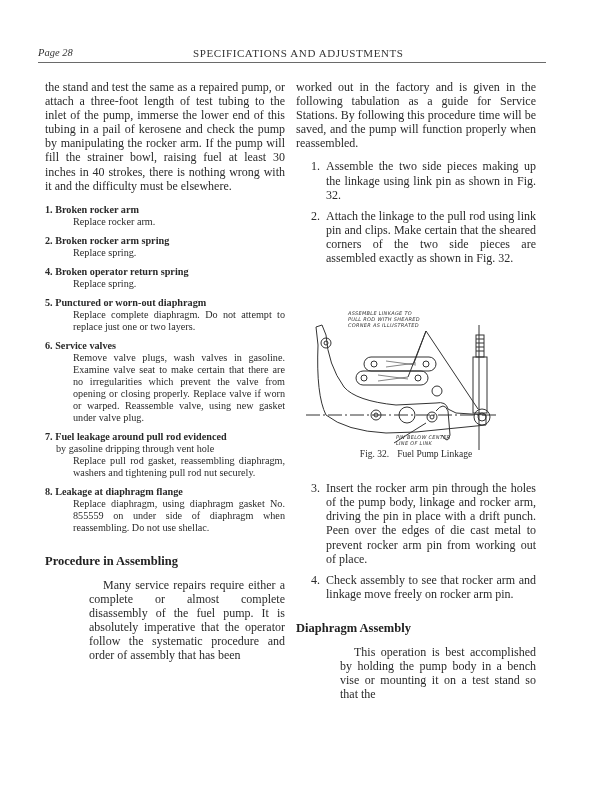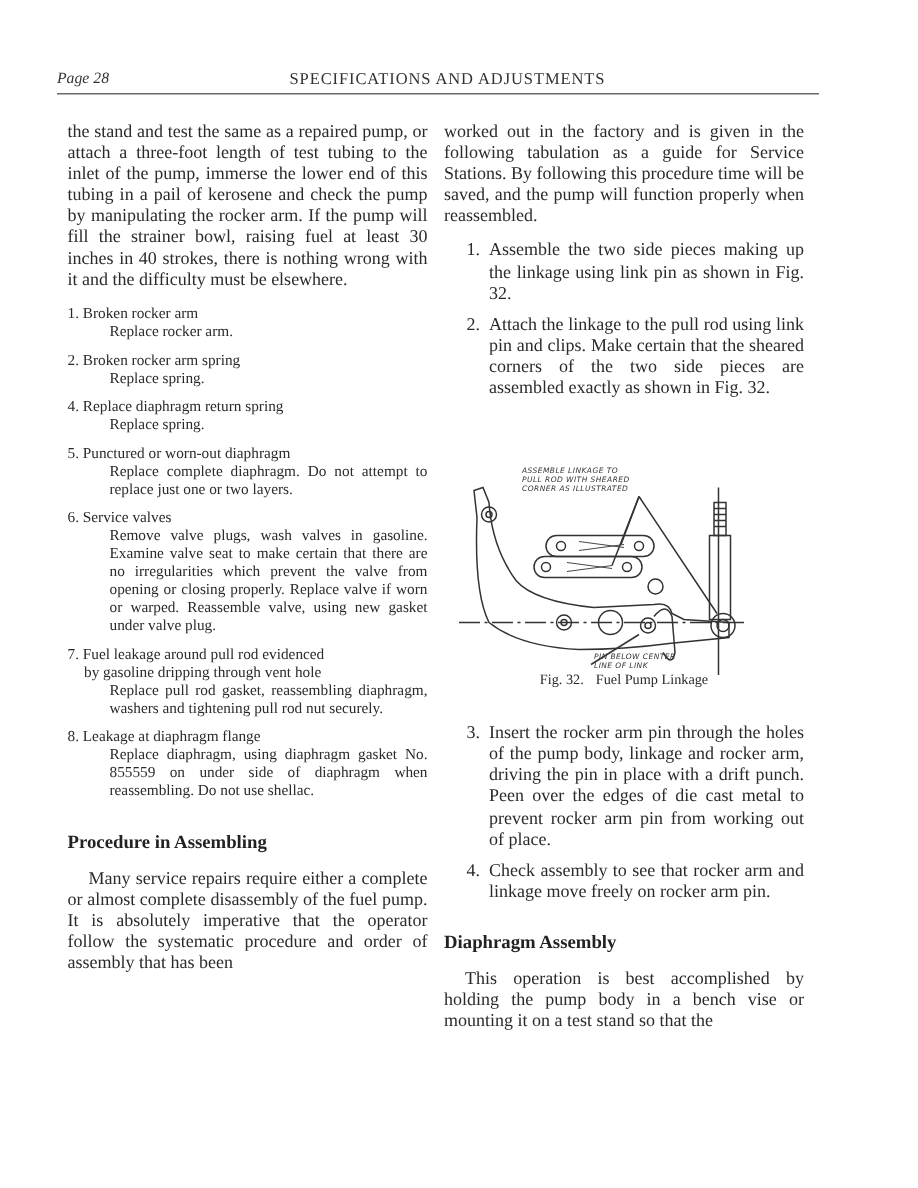--- a/index.html
+++ b/index.html
@@ -16,24 +16,24 @@
     position: absolute; left: 0; top: 3px; font-style: italic; font-size: 10.5px; color: #333; text-align: center;
   }
   .header .title {
     position: absolute; left: 155px; top: 3px; font-size: 11px; letter-spacing: 0.6px; color: #333;
   }
   .col { position: absolute; top: 80px; width: 240px; }
   .col.left { left: 45px; }
   .col.right { left: 296px; }
   p { margin: 0; }
   .body-text { font-size: 12px; line-height: 14.1px; text-align: justify; }
-  .indent { text-indent: 14px; }
+  .indent { text-indent: 14px; margin-left: 44px; }
   .list-small { margin-top: 11px; font-size: 10.2px; line-height: 12px; }
   .list-small .item { margin-bottom: 7px; }
-  .list-small .cause { padding-left: 11px; text-indent: -11px; }
+  .list-small .cause { padding-left: 11px; text-indent: -11px; font-weight: bold; }
   .list-small .remedy { padding-left: 11px; margin-left: 0; text-align: justify; }
   .heading { font-weight: bold; font-size: 12.5px; margin-top: 20px; margin-bottom: 9px; color: #222; }
   .steps { margin-top: 9px; }
   .step { display: flex; font-size: 12px; line-height: 14.1px; margin-bottom: 7px; }
   .step .num { width: 18px; flex: none; text-align: right; padding-right: 6px; margin-left: 6px; }
   .step .txt { flex: 1; text-align: justify; }
   .figure { position: relative; width: 240px; height: 150px; margin-top: 40px; }
   .caption { text-align: center; font-size: 9.5px; margin-top: -6px; margin-bottom: 22px; }
   .caption .fig-label { margin-right: 8px; }
   .note-label { font-family: "DejaVu Sans", sans-serif; font-size: 5px; font-style: italic; letter-spacing: 0.3px; }
@@ -52,21 +52,21 @@
   <div class="list-small">
     <div class="item">
       <div class="cause"><span>1.</span> <span>Broken rocker arm</span></div>
       <div class="remedy" style="padding-left:28px">Replace rocker arm.</div>
     </div>
     <div class="item">
       <div class="cause"><span>2.</span> <span>Broken rocker arm spring</span></div>
       <div class="remedy" style="padding-left:28px">Replace spring.</div>
     </div>
     <div class="item">
-      <div class="cause"><span>4.</span> <span>Replace diaphragm return spring</span></div>
+      <div class="cause"><span>4.</span> <span>Broken operator return spring</span></div>
       <div class="remedy" style="padding-left:28px">Replace spring.</div>
     </div>
     <div class="item">
       <div class="cause"><span>5.</span> <span>Punctured or worn-out diaphragm</span></div>
       <div class="remedy" style="padding-left:28px">Replace complete diaphragm.  Do not attempt to replace just one or two layers.</div>
     </div>
     <div class="item">
       <div class="cause"><span>6.</span> <span>Service valves</span></div>
       <div class="remedy" style="padding-left:28px">Remove valve plugs, wash valves in gasoline. Examine valve seat to make certain that there are no irregularities which prevent the valve from opening or closing properly.  Replace valve if worn or warped.  Reassemble valve, using new gasket under valve plug.</div>
     </div>

